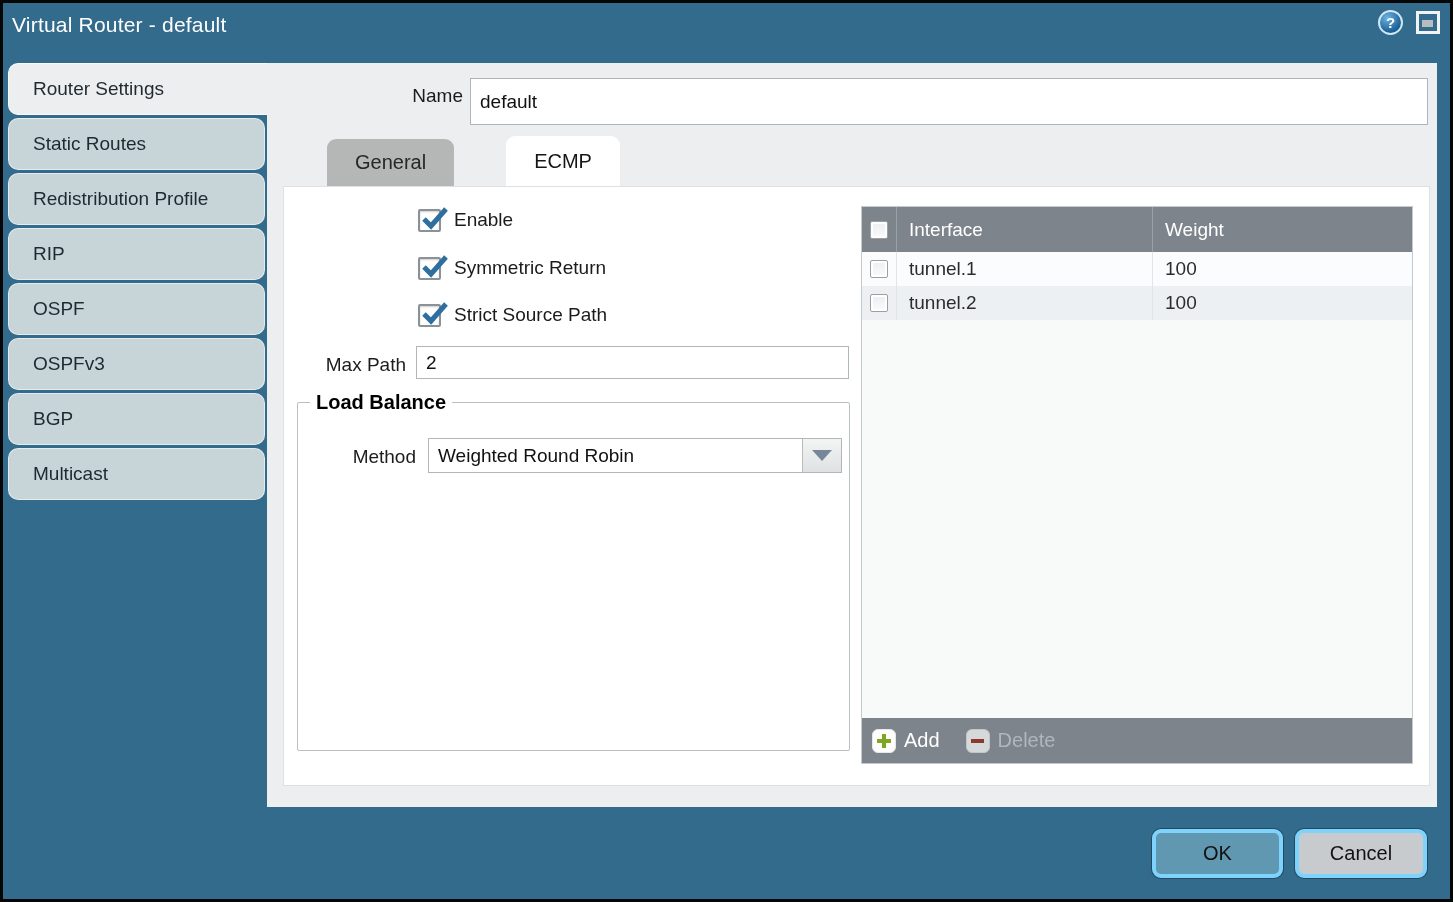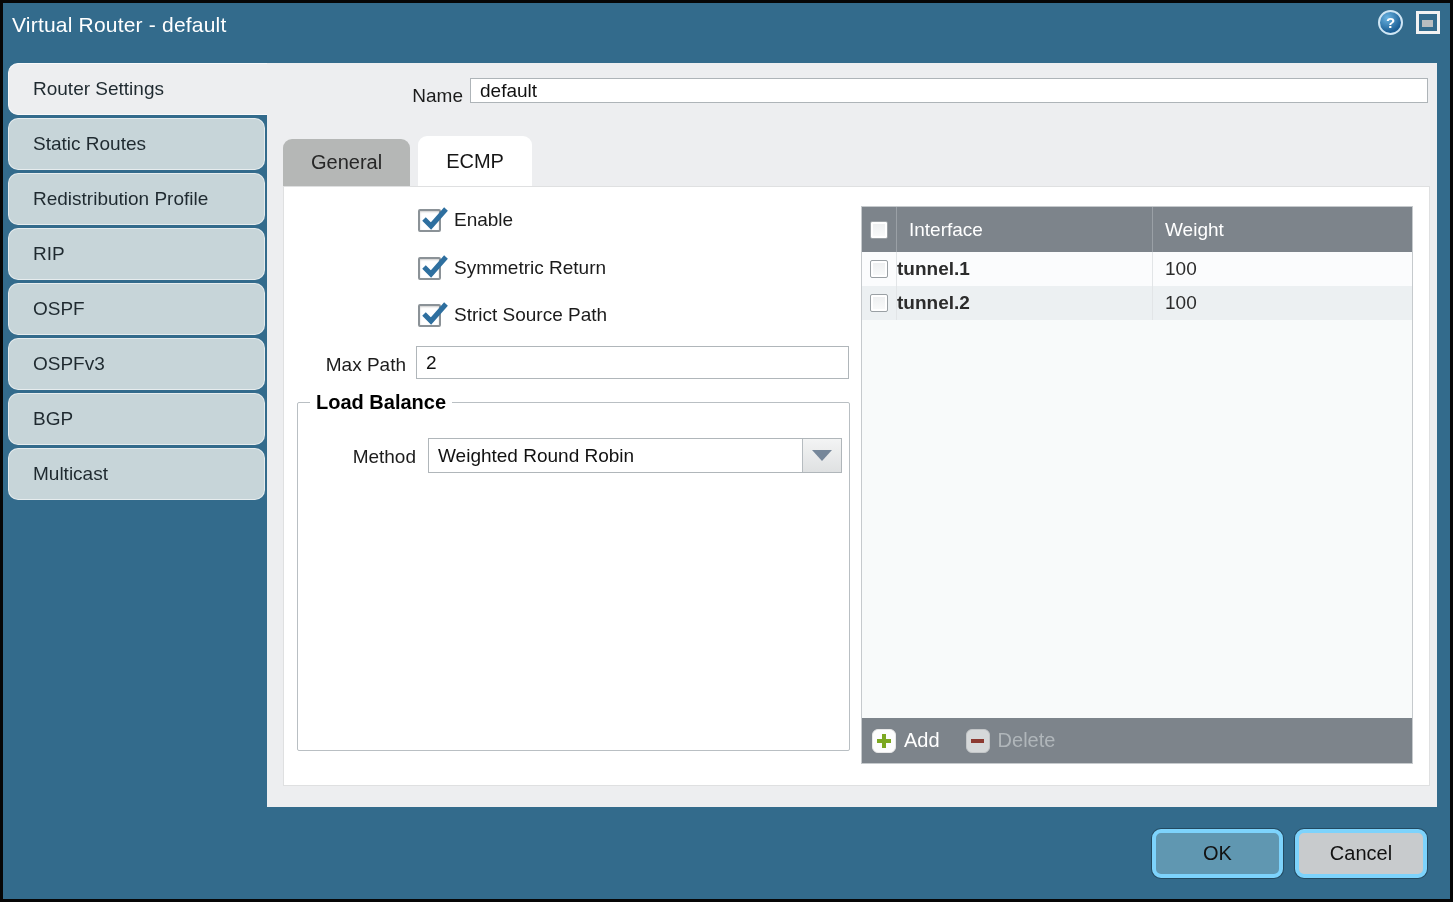--- a/index.html
+++ b/index.html
@@ -34,29 +34,29 @@
   }
   .side-item.active {
     width:270px; background:#edeef0;
     border:1px solid #fafafb; border-right:none;
     border-top-right-radius:0; border-bottom-right-radius:0;
   }
   
   .panel { position:absolute; left:267px; top:63px; width:1170px; height:744px; background:#edeef0; }
   .name-label { position:absolute; left:60px; top:22px; width:136px; text-align:right; font-size:19px; color:#1c1c1c; }
   .name-input {
-    position:absolute; left:203px; top:15px; width:958px; height:25px;
+    position:absolute; left:203px; top:15px; width:958px; height:47px;
     border:1px solid #aeb4b8; background:#fff; font-family:inherit;
     font-size:19px; color:#111; padding:0 9px;
   }
   .tabs { position:absolute; left:16px; top:74px; height:49px; display:flex; align-items:flex-end; }
   .tab {
     height:47px; padding:0 28px; display:flex; align-items:center; justify-content:center;
     font-size:20px; color:#272727; cursor:pointer;
-    border-top-left-radius:9px; border-top-right-radius:9px;
+    border-top-left-radius:9px; border-top-right-radius:9px;margin-left:44px;
   }
   .tab.inactive { background:#b5b7b6; margin-right:8px; }
   .tab.active { background:#ffffff; height:50px; color:#161616; position:relative; z-index:2; }
   .content {
     position:absolute; left:16px; top:123px; width:1147px; height:600px;
     background:#ffffff; border:1px solid #dfe0e1;
   }
   
   .cb-row { position:absolute; left:134px; display:flex; align-items:flex-start; gap:13px; cursor:pointer; }
   .cb-row.r0 { top:22px; } .cb-row.r1 { top:70px; } .cb-row.r2 { top:117px; }
@@ -96,21 +96,21 @@
   .thead { height:45px; background:#7d848b; display:flex; color:#fff; font-size:19px; flex:none; }
   .th { display:flex; align-items:center; }
   .th-cb { width:34px; justify-content:center; }
   .th-if { width:256px; padding-left:12px; border-left:1px solid #9aa0a6; }
   .th-wt { flex:1; padding-left:12px; border-left:1px solid #9aa0a6; }
   .trow { height:34px; display:flex; font-size:19px; color:#2c2c2c; cursor:pointer; flex:none; }
   .trow.odd { background:#fbfcfd; }
   .trow.even { background:#ecf0f2; }
   .td { display:flex; align-items:center; }
   .td-cb { width:34px; justify-content:center; }
-  .td-if { width:256px; border-left:1px solid #e2e5e7;font-weight:bold; }
+  .td-if { width:256px; padding-left:12px; border-left:1px solid #e2e5e7; }
   .td-wt { flex:1; padding-left:12px; border-left:1px solid #e2e5e7; }
   .row-cb {
     width:18px; height:18px; border:1px solid #9aa0a4; border-radius:2px;
     background:linear-gradient(#eceeef,#fafbfb); box-shadow: inset 0 0 0 2px #fff;
   }
   .tbody-fill { flex:1; background:#f8fafa; }
   .tfoot { height:45px; background:#7d848b; flex:none; display:flex; align-items:center; gap:26px; padding-left:10px; }
   .tool-btn { display:flex; align-items:center; gap:8px; cursor:pointer; }
   .tool-icon { width:24px; height:24px; border-radius:6px; display:flex; align-items:center; justify-content:center; flex:none; }
   .add-icon { background:#fdfdfd; border:1px solid #e8e8e8; }

